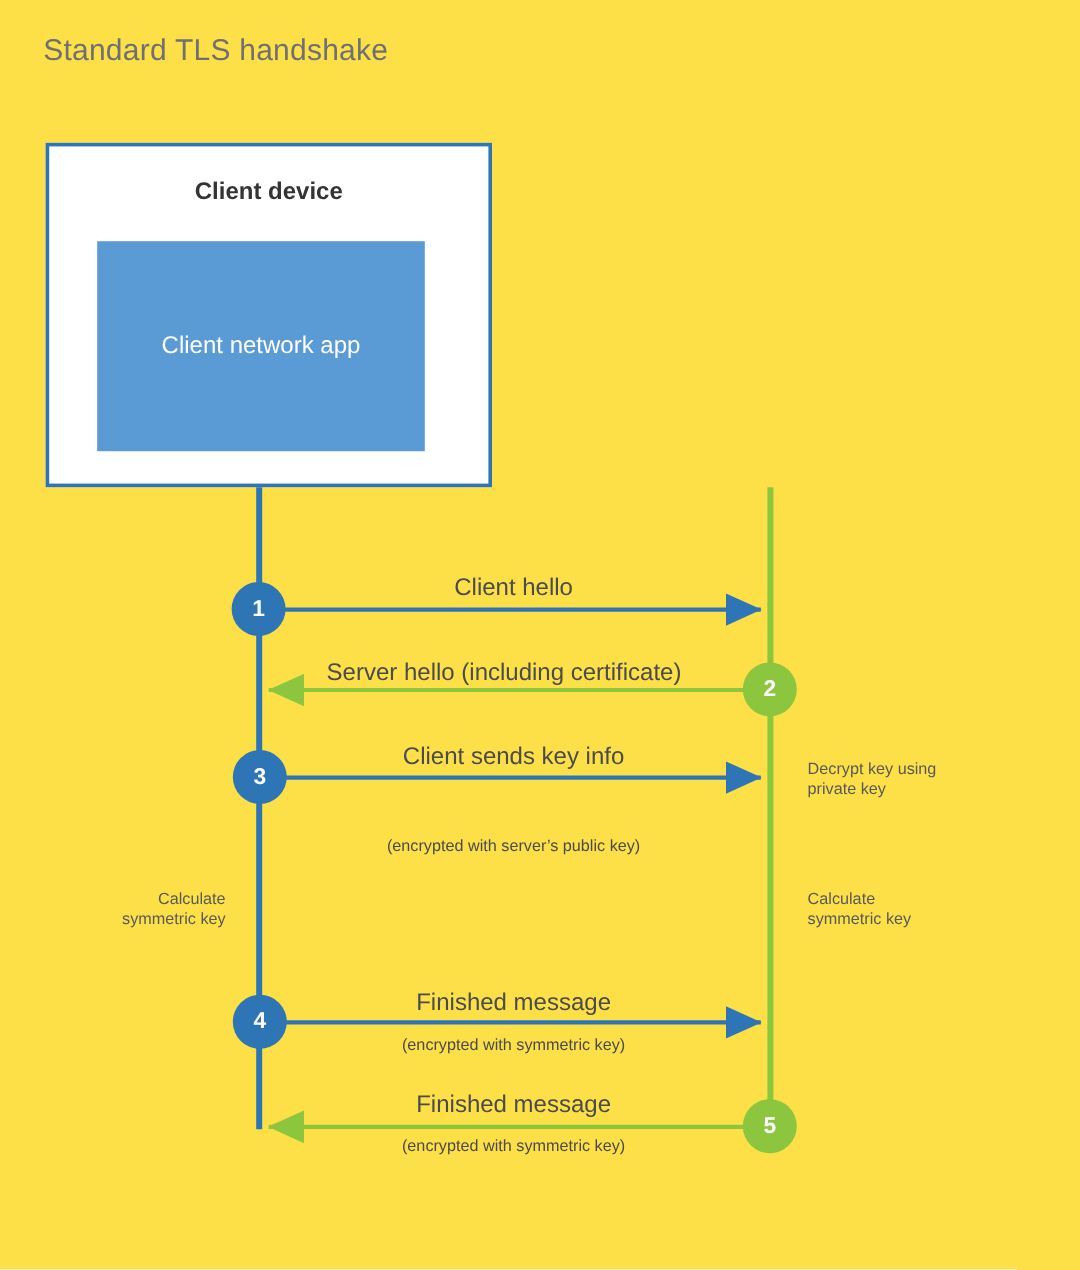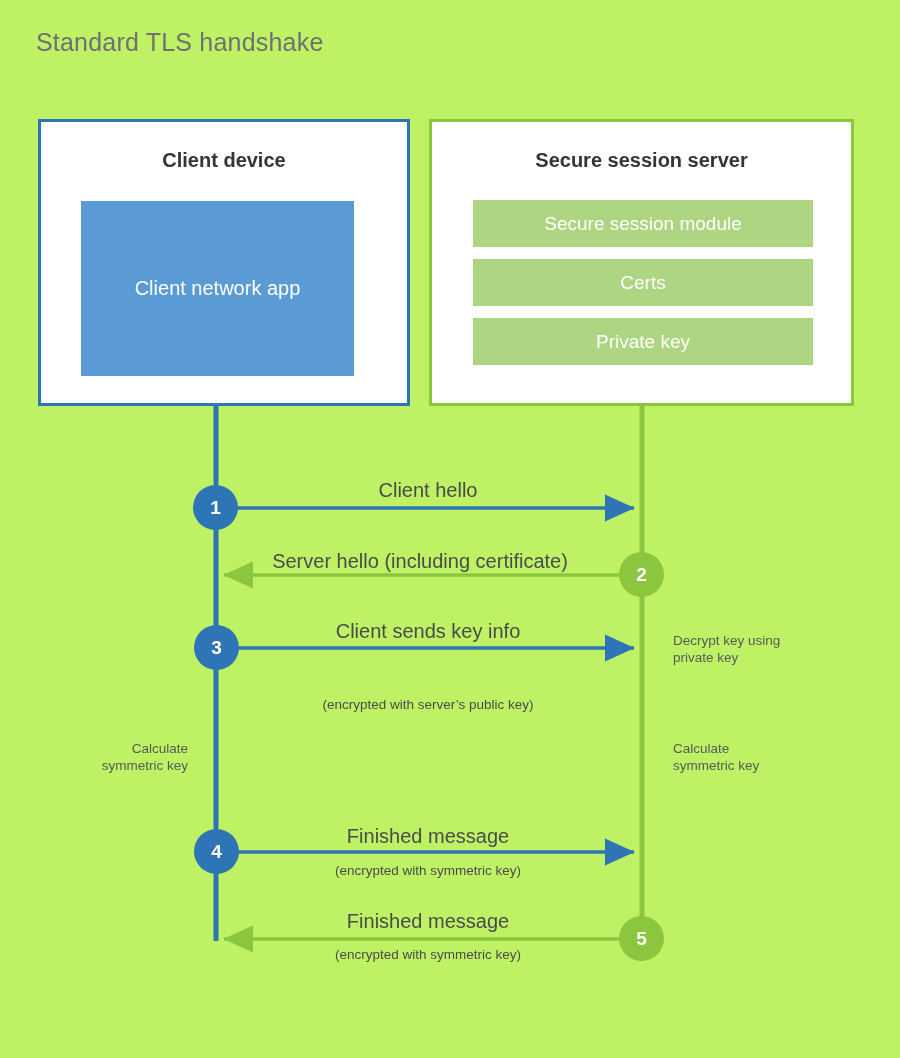--- a/index.html
+++ b/index.html
@@ -3,21 +3,21 @@
 <meta charset="utf-8">
 <style>
   * { box-sizing: border-box; margin: 0; padding: 0; }
   html, body {
     width: 900px;
     height: 1058px;
     background: #ffffff;
     font-family: "Liberation Sans", sans-serif;
     overflow: hidden;
   }
-  #stage { position: relative; width: 900px; height: 1058px; background: #bef264; }
+  #stage { position: relative; width: 900px; height: 1058px; background: #fde047; }
 
   .page-title {
     position: absolute;
     left: 36px; top: 28px;
     font-size: 25px;
     font-weight: 400;
     color: #6f7072;
     letter-spacing: 0.2px;
     white-space: nowrap;
   }
@@ -130,28 +130,20 @@
 
 <div id="stage">
 
   <div class="page-title">Standard TLS handshake</div>
 
   <div class="party-box client">
     <div class="party-title">Client device</div>
     <div class="client-app">Client network app</div>
   </div>
 
-  <div class="party-box server">
-    <div class="party-title">Secure session server</div>
-    <div class="server-bars">
-      <div class="server-bar">Secure session module</div>
-      <div class="server-bar">Certs</div>
-      <div class="server-bar">Private key</div>
-    </div>
-  </div>
 
   <svg id="flow-svg" viewBox="0 0 900 1058" xmlns="http://www.w3.org/2000/svg">
     <defs>
       <marker id="arrow-blue" markerWidth="9" markerHeight="9" refX="8.4" refY="4.5" orient="auto" markerUnits="strokeWidth">
         <path d="M0,0.6 L8.6,4.5 L0,8.4 z" fill="#2E75B6"></path>
       </marker>
       <marker id="arrow-green" markerWidth="9" markerHeight="9" refX="8.4" refY="4.5" orient="auto" markerUnits="strokeWidth">
         <path d="M0,0.6 L8.6,4.5 L0,8.4 z" fill="#8CC63F"></path>
       </marker>
     </defs>

